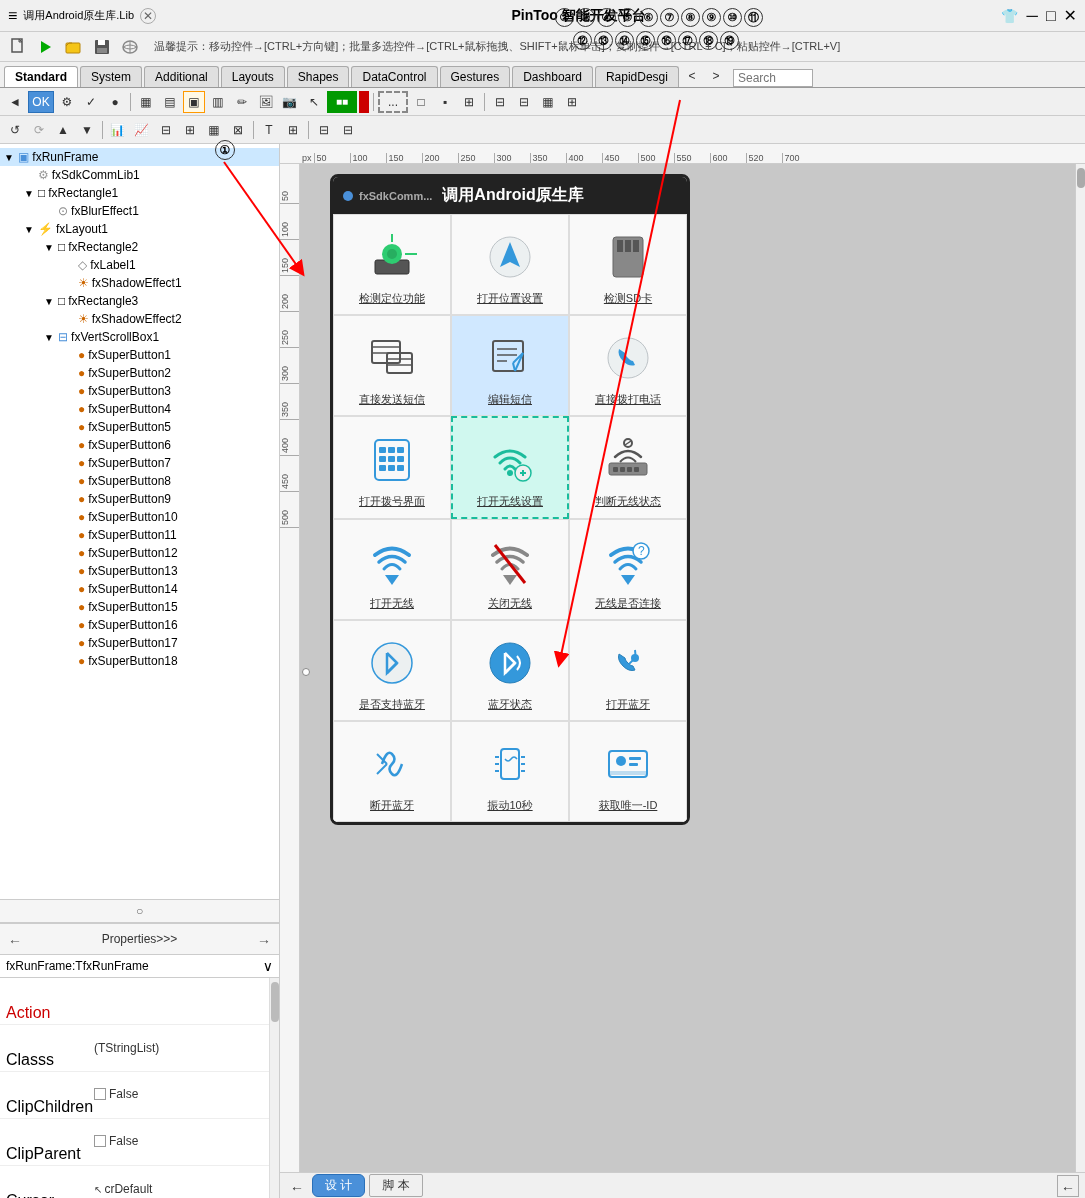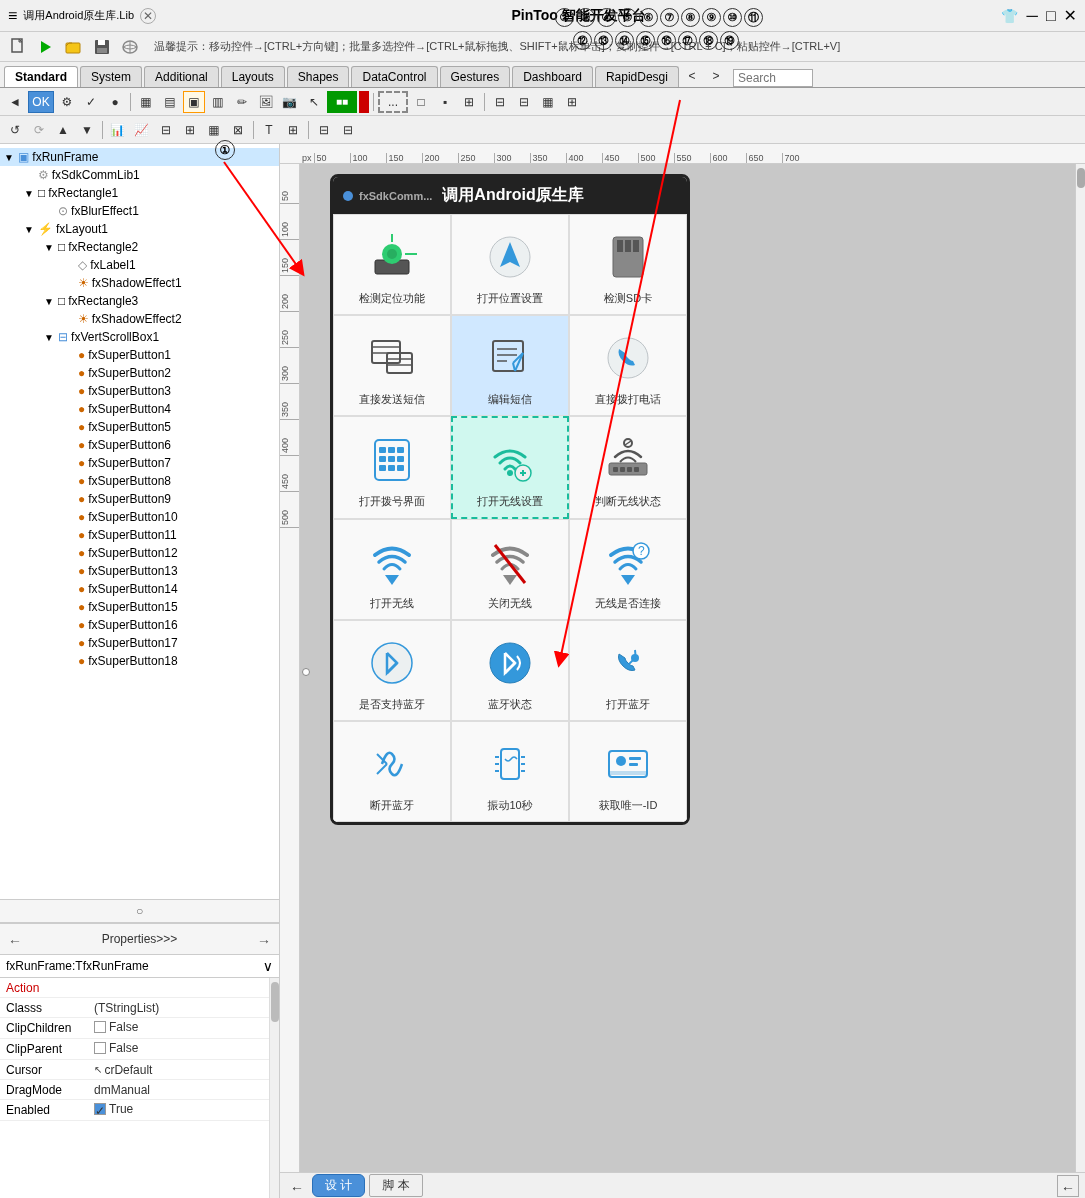--- a/index.html
+++ b/index.html
@@ -141,22 +141,23 @@
     .props-row {
       display: flex;
       border-bottom: 1px solid #eee;
       min-height: 20px;
       align-items: center;
     }
     .props-key {
       width: 90px;
       padding: 2px 6px;
       color: #c00;
-      font-size: 12px;
+      font-size: 16px;
       flex-shrink: 0;
+      margin-top: 24px;
     }
     .props-key.black { color: #000; }
     .props-value {
       flex: 1;
       padding: 2px 4px;
       font-size: 12px;
       color: #333;
     }
     .props-value .checkbox-inline {
       display: inline-flex; align-items: center; gap: 3px;
@@ -242,20 +243,21 @@
       display: flex;
       align-items: center;
       justify-content: center;
       font-size: 36px;
     }
     .phone-cell-label {
       font-size: 11px;
       color: #333;
       margin-top: 4px;
       text-align: left;
+      text-decoration: underline;
     }
 
     
     .designer-bottom {
       position: absolute;
       bottom: 0;
       left: 0;
       right: 0;
       height: 26px;
       background: #f0f0f0;
@@ -644,21 +646,21 @@
         <span style="width:36px;border-left:1px solid #aaa;padding-left:2px;">150</span>
         <span style="width:36px;border-left:1px solid #aaa;padding-left:2px;">200</span>
         <span style="width:36px;border-left:1px solid #aaa;padding-left:2px;">250</span>
         <span style="width:36px;border-left:1px solid #aaa;padding-left:2px;">300</span>
         <span style="width:36px;border-left:1px solid #aaa;padding-left:2px;">350</span>
         <span style="width:36px;border-left:1px solid #aaa;padding-left:2px;">400</span>
         <span style="width:36px;border-left:1px solid #aaa;padding-left:2px;">450</span>
         <span style="width:36px;border-left:1px solid #aaa;padding-left:2px;">500</span>
         <span style="width:36px;border-left:1px solid #aaa;padding-left:2px;">550</span>
         <span style="width:36px;border-left:1px solid #aaa;padding-left:2px;">600</span>
-        <span style="width:36px;border-left:1px solid #aaa;padding-left:2px;">650</span>
+        <span style="width:36px;border-left:1px solid #aaa;padding-left:2px;">520</span>
         <span style="width:36px;border-left:1px solid #aaa;padding-left:2px;">700</span>
       </div>
     </div>
 
     <div class="ruler-left">
       <div style="display:flex;flex-direction:column;font-size:9px;color:#555;gap:0;padding-top:4px;">
         <span style="writing-mode:vertical-rl;transform:rotate(180deg);height:36px;border-top:1px solid #aaa;padding-top:2px;">50</span>
         <span style="writing-mode:vertical-rl;transform:rotate(180deg);height:36px;border-top:1px solid #aaa;padding-top:2px;">100</span>
         <span style="writing-mode:vertical-rl;transform:rotate(180deg);height:36px;border-top:1px solid #aaa;padding-top:2px;">150</span>
         <span style="writing-mode:vertical-rl;transform:rotate(180deg);height:36px;border-top:1px solid #aaa;padding-top:2px;">200</span>

